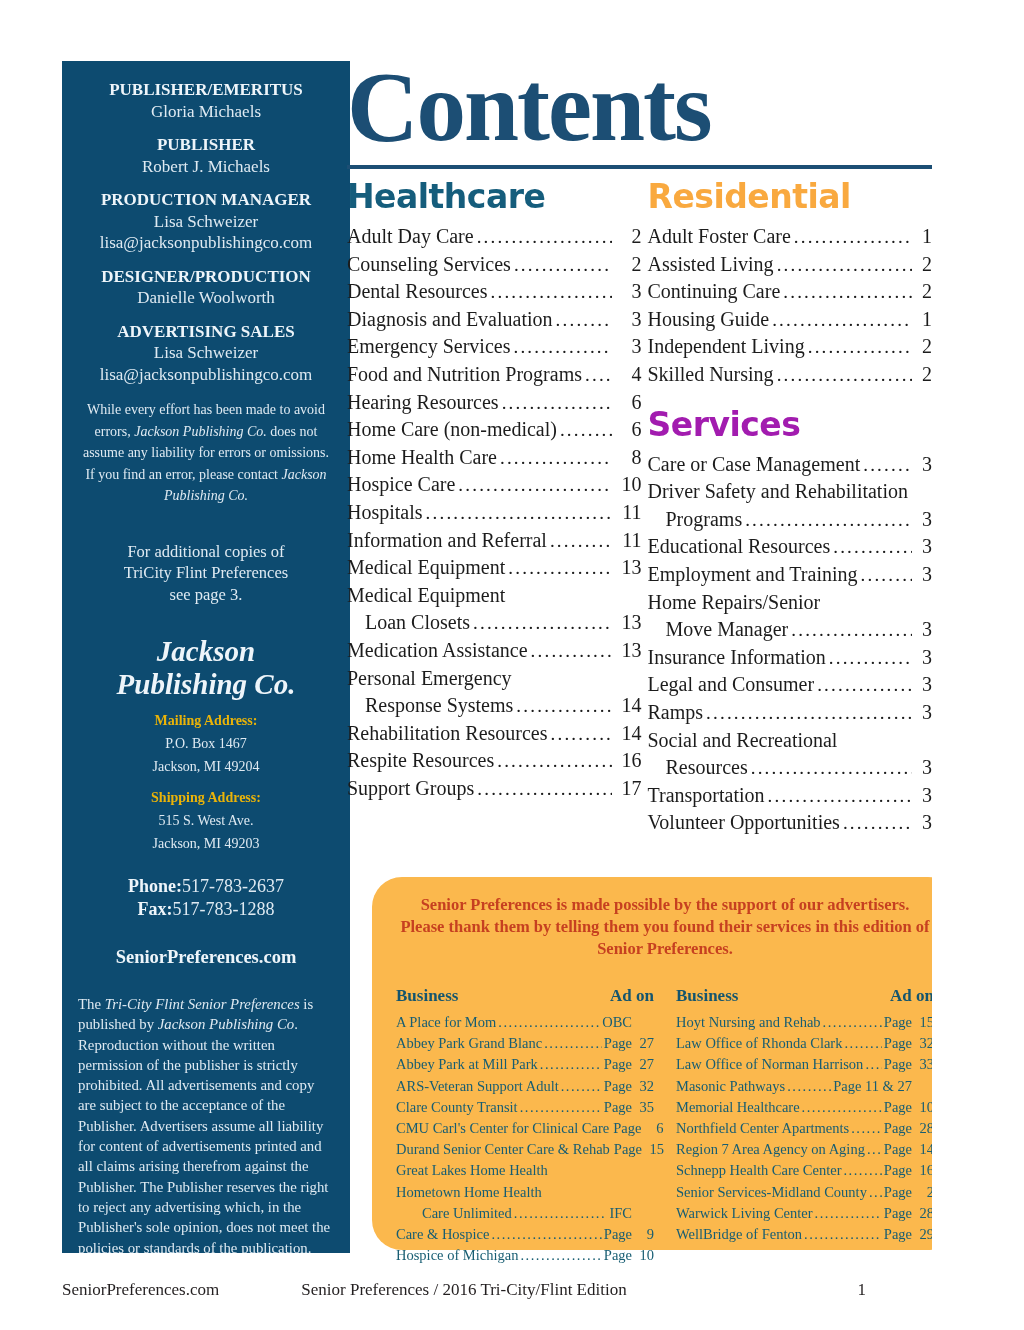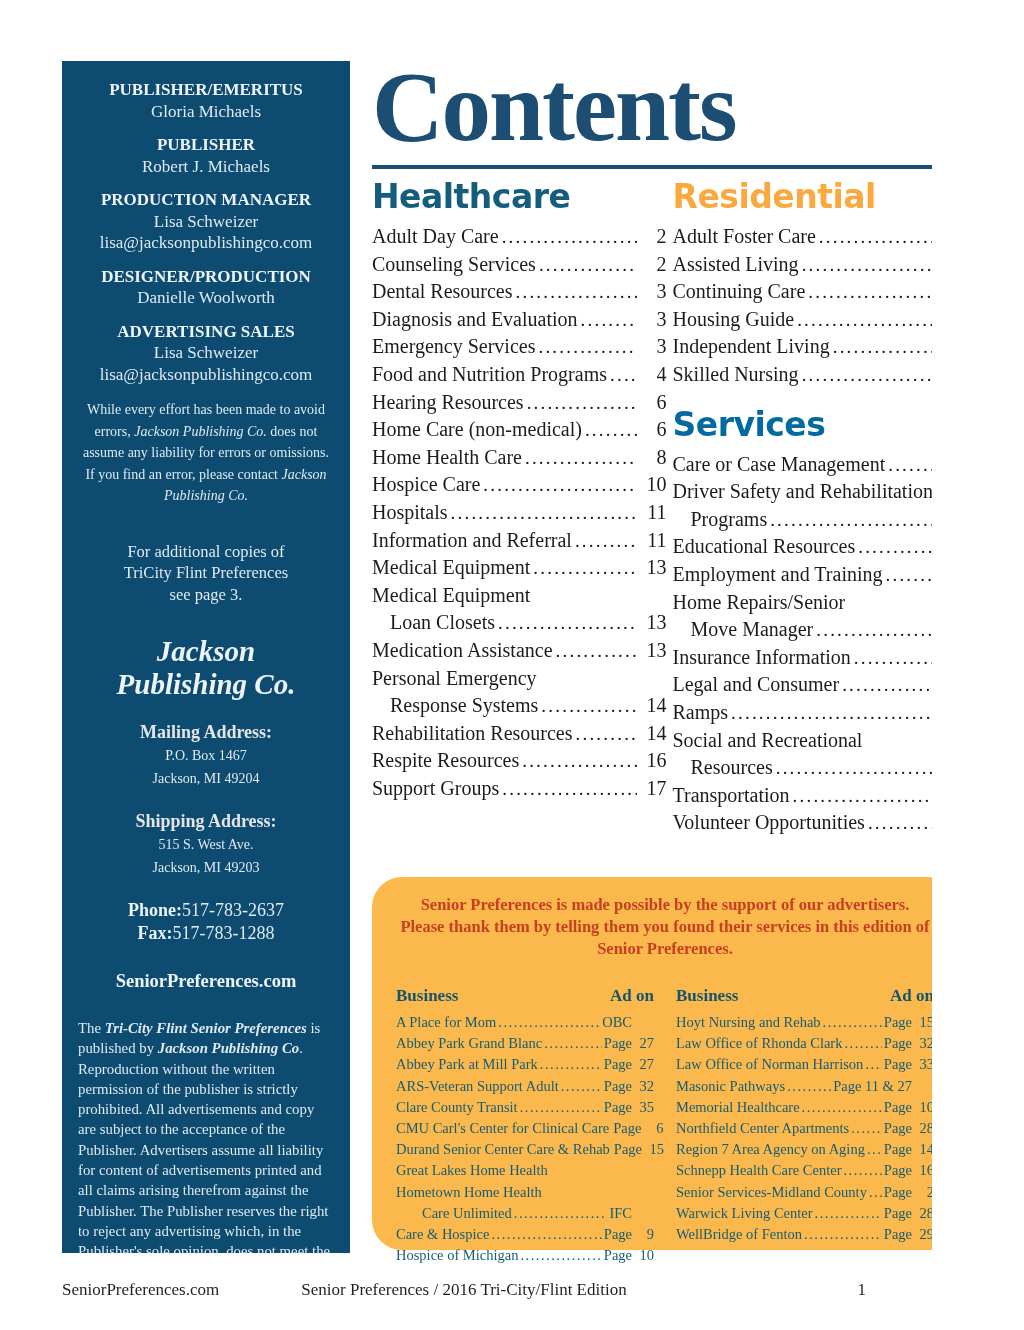--- a/index.html
+++ b/index.html
@@ -10,42 +10,42 @@
   .sidebar{position:absolute;left:62px;top:61px;width:288px;height:1192px;
            background:#0d4b70;color:#dfeaf2;text-align:center;
            padding:18px 16px;box-sizing:border-box;overflow:hidden;}
   .staff-entry{margin-bottom:12px;}
   .staff-role{font-weight:bold;font-size:17px;line-height:21.5px;color:#eef5fa;}
   .staff-names{font-size:17px;line-height:21.5px;white-space:pre-line;}
   .note{font-size:14px;line-height:21.5px;margin-top:14px;}
   .copies{font-size:16.5px;line-height:21.5px;margin-top:34px;white-space:pre-line;}
   .company{margin-top:30px;font-size:29px;line-height:33px;font-weight:bold;font-style:italic;
            white-space:pre-line;color:#eef5fa;}
-  .addr-label{font-size:18px;font-weight:bold;line-height:23px;margin-top:20px;color:#e5e5e5;}
+  .addr-label{font-size:14px;font-weight:bold;line-height:23px;margin-top:8px;color:#eab308;}
   .addr-lines{font-size:14px;line-height:23px;white-space:pre-line;}
   .contact-block{margin-top:20px;}
   .contact{font-size:18px;line-height:23px;}
   .contact b{color:#eef5fa;}
   .website{margin-top:26px;font-size:18.5px;font-weight:bold;color:#eef5fa;}
   .legal{margin-top:26px;text-align:left;font-size:14.8px;line-height:20.3px;white-space:pre-line;}
   .rt-i{font-style:italic;}
-  .rt-bi{font-style:italic;font-weight:bold;}
+  .rt-bi{font-style:italic;font-weight:normal;}
 
   
-  .main{position:absolute;left:372px;top:61px;width:595px;}
+  .main{position:absolute;left:347px;top:61px;width:595px;}
   .contents-title{margin:0;font-size:99px;line-height:92px;font-weight:bold;
                   letter-spacing:-2px;color:#1c4e74;}
   .title-rule{height:4px;background:#1c4e74;margin-top:12px;}
   .cols{display:flex;gap:6px;margin-top:8px;}
   .col{flex:1;min-width:0;}
   .sec-heading{font-family:"DejaVu Sans","Liberation Sans",sans-serif;font-weight:bold;
                font-size:33px;line-height:40px;margin:0 0 6px;letter-spacing:-0.5px;}
   .h-healthcare{color:#155d7c;}
   .h-residential{color:#f9a93f;}
-  .h-services{color:#0369a1;margin-top:16px;}
+  .h-services{color:#a21caf;margin-top:16px;}
   .toc-row{font-size:20px;line-height:27.6px;color:#1c1c1c;}
   .toc-pre{white-space:nowrap;}
   .toc-line{display:flex;align-items:baseline;}
   .toc-indent{width:18px;flex:0 0 18px;}
   .toc-label{white-space:nowrap;}
   .toc-dots{flex:1;overflow:hidden;white-space:nowrap;margin:0 4px 0 3px;}
   .toc-dots::after{content:"..................................................................................";
                    letter-spacing:2.2px;font-size:19px;}
   .toc-page{min-width:26px;text-align:right;flex:0 0 auto;}
 

